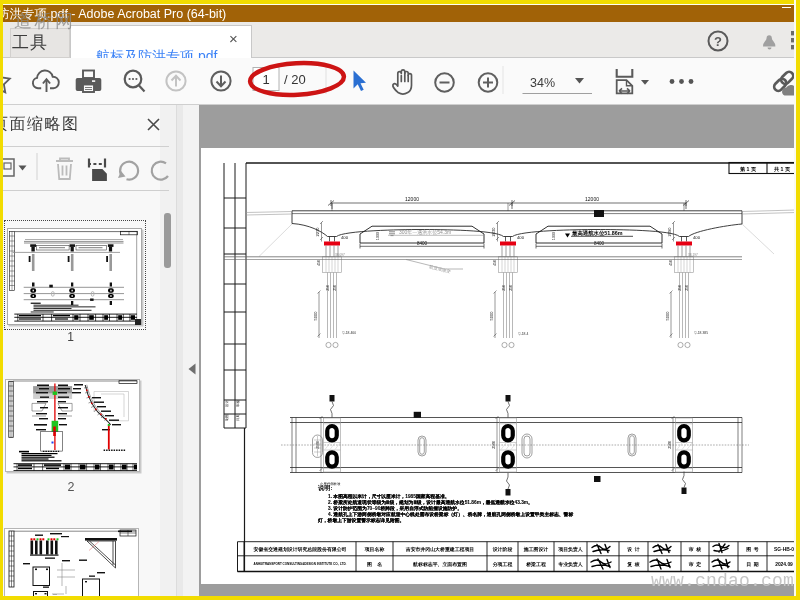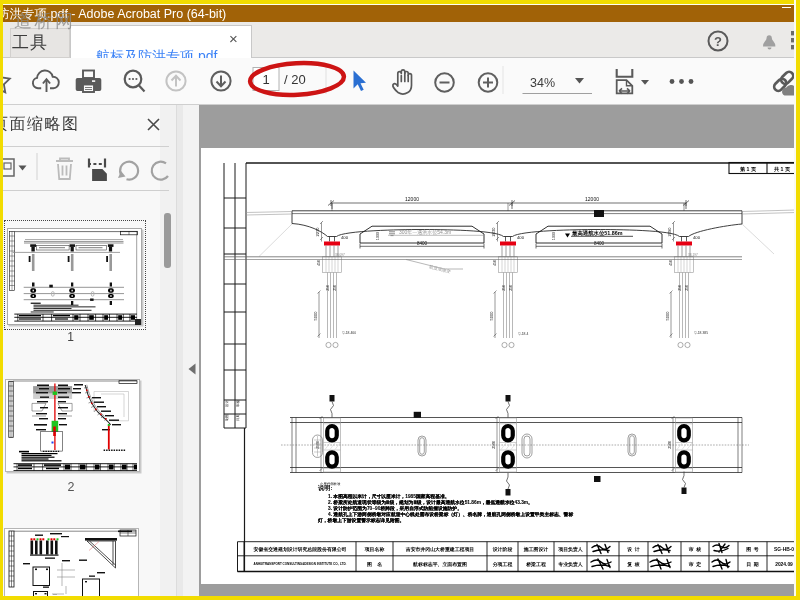--- a/index.html
+++ b/index.html
@@ -671,20 +671,21 @@
   <path d="M391 399.5 q5 -4 9 0 t9 -1 M392 403.5 q8 -3 16 -1 M396 396.5 l4 9 M404 396.5 l3 8"></path>
   <path d="M452 399.5 q5 -4 9 0 t9 -1 M453 403.5 q8 -3 16 -1 M457 396.5 l4 9 M465 396.5 l3 8"></path>
   <path d="M512 398.5 q4 -3 8 0 t8 -1 M513 402.5 q7 2 14 -2 M518 395.5 l3 9 M524 396 l-6 8"></path>
   <path d="M390 414 q6 -4 10 0 t10 0 M391 418.5 q9 -3 18 0 M397 411 l5 10 M406 411.5 l3 8"></path>
   <path d="M449 414 q6 -4 10 0 t11 0 M450 418.5 q9 -3 19 0 M456 411 l4 10 M466 411.5 l3 8"></path>
   <path d="M511 414 q5 -4 9 0 t9 0 M512 418.5 q8 -3 16 0 M517 411 l4 10 M525 411.5 l2 8"></path>
 </g>
 </svg>
 </div>
 
+<div class="abs" style="left:651px;top:571px;font-size:18px;font-family:'Liberation Mono',monospace;color:#c6c6c6;letter-spacing:0.2px">www.cndao.com</div>
 
 <div class="abs" style="left:14px;top:9px;font-size:18px;font-family:Liberation Mono, monospace;color:#8a8a8a;opacity:.78;letter-spacing:2.5px">道桥网</div>
 
 <svg class="abs" style="left:240px;top:55px" width="125" height="50" viewBox="0 0 125 50">
   <ellipse cx="57" cy="24" rx="47" ry="15.8" fill="none" stroke="#cd1414" stroke-width="4.4" transform="rotate(-3 57 24)"></ellipse>
 </svg>
 
 <div class="abs" style="left:0;top:0;width:800px;height:3.5px;background:#f2dc00"></div>
 <div class="abs" style="left:0;top:3.5px;width:794px;height:1.2px;background:#fdfdf4"></div>
 <div class="abs" style="left:0;top:0;width:3.2px;height:600px;background:#f2dc00"></div>

